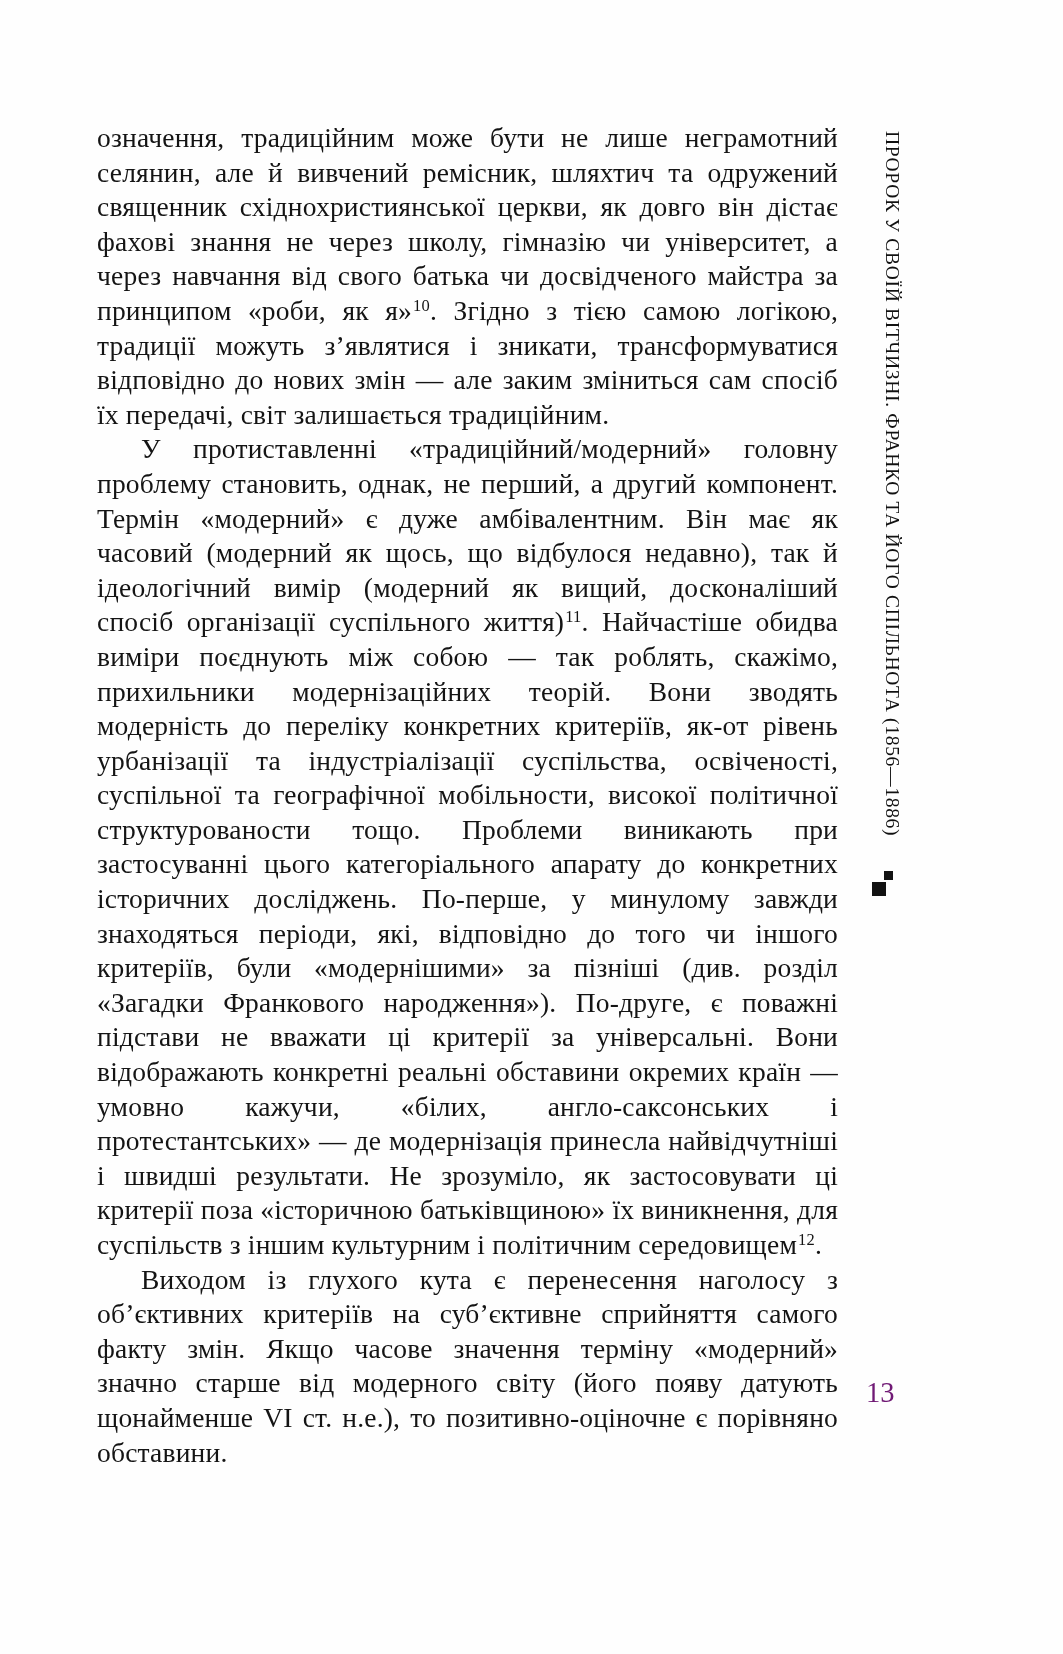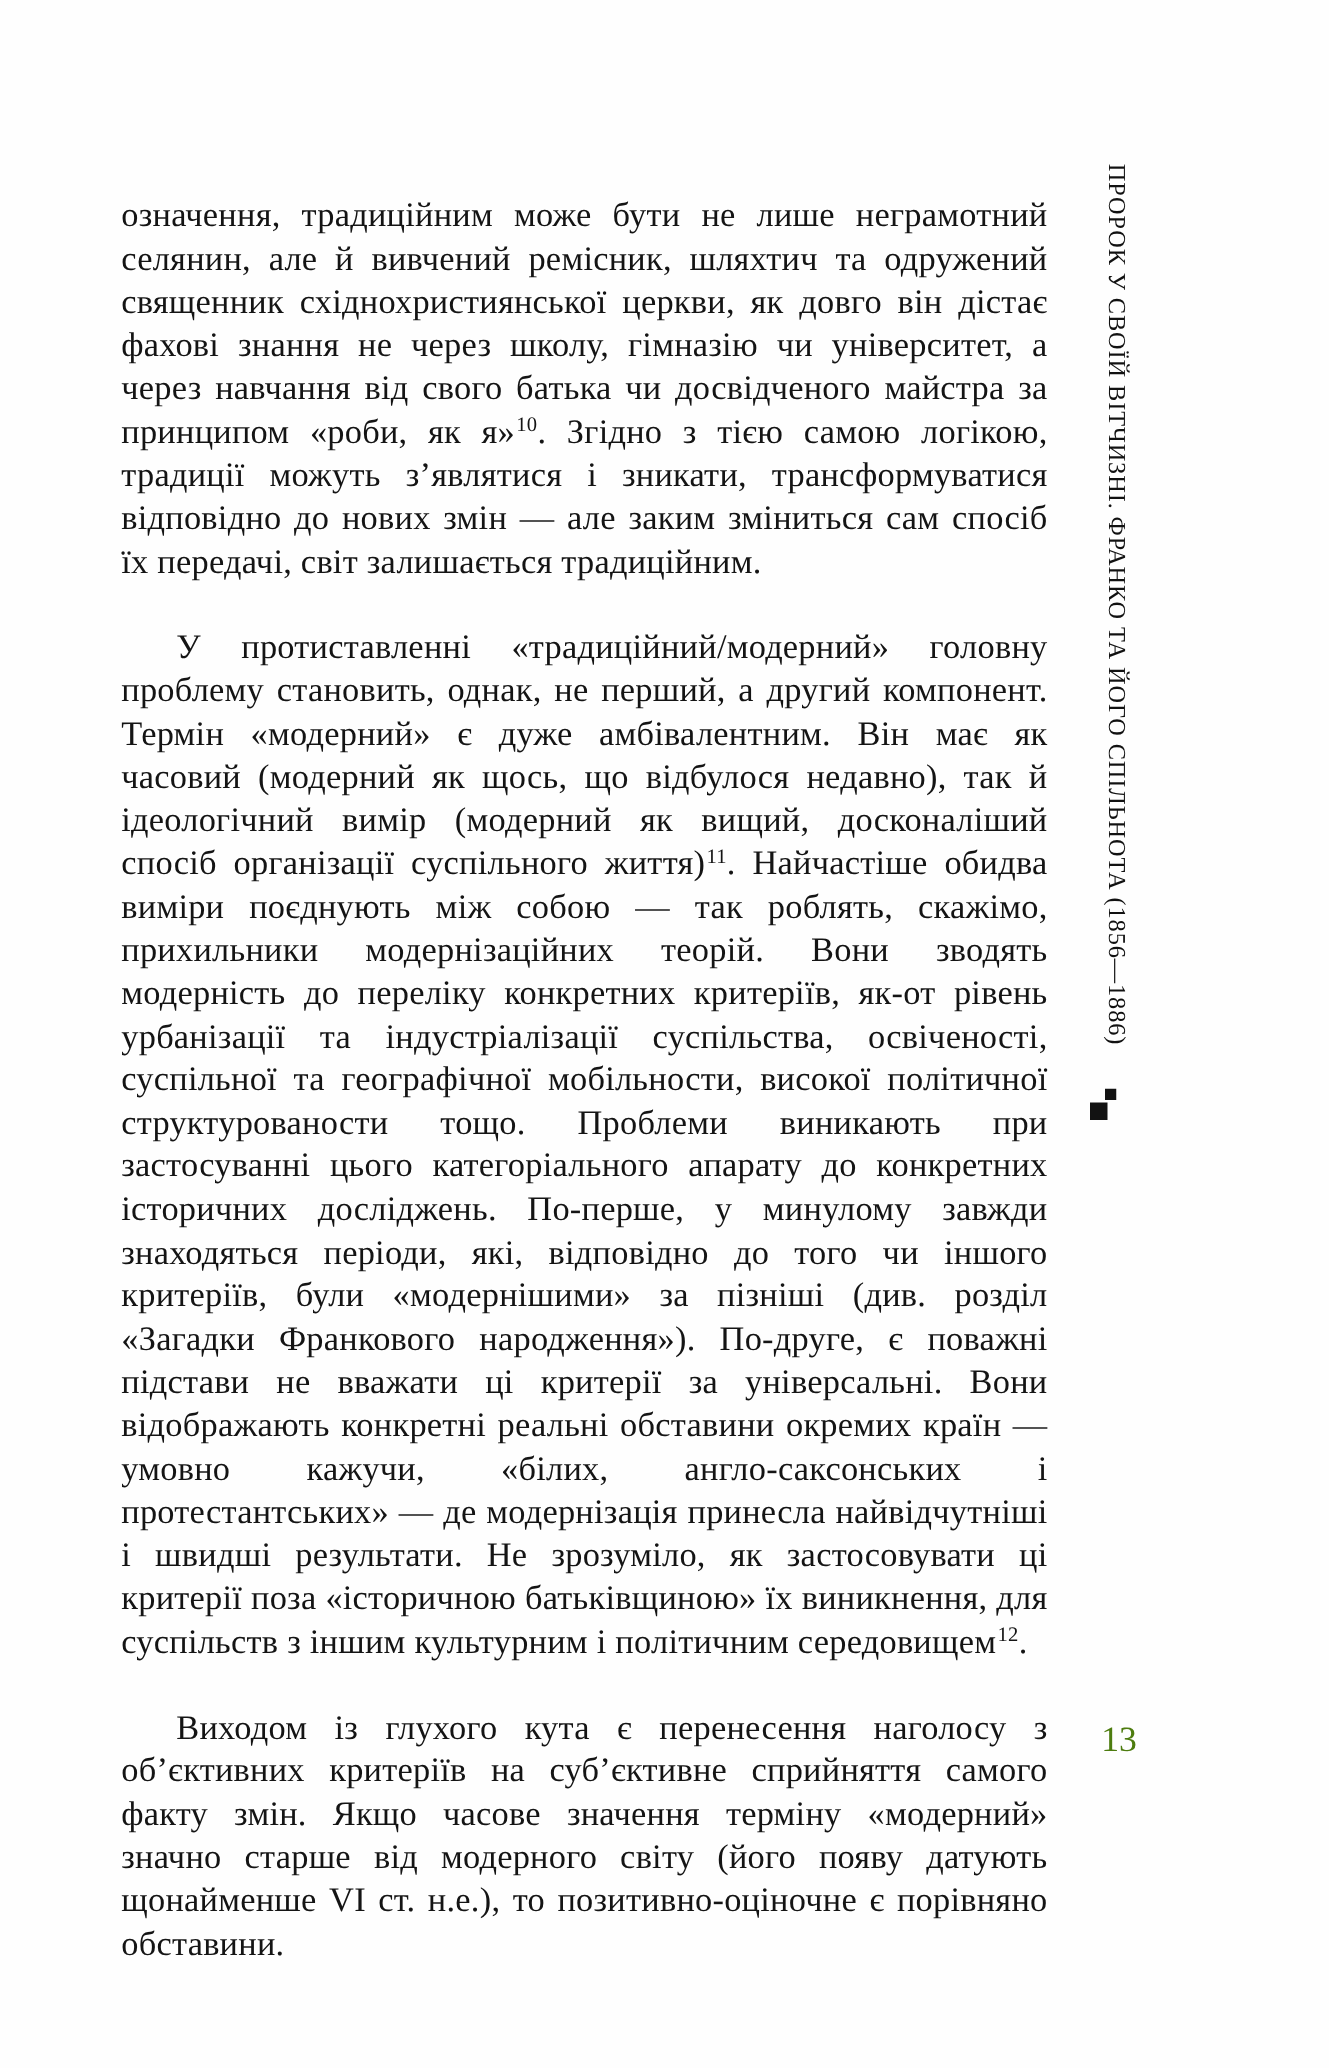--- a/index.html
+++ b/index.html
@@ -16,21 +16,21 @@
   .text-block {
     position:absolute;
     left:97px;
     top:121px;
     width:741px;
     font-size:27.5px;
     line-height:34.6px;
     text-align:justify;
     letter-spacing:0.2px;
   }
-  .para { text-indent:44px;margin-top:34px; }
+  .para { text-indent:44px; }
   .para.continues { text-indent:0; }
   sup.fn {
     font-size:0.6em;
     line-height:0;
     position:relative;
     top:-0.55em;
     vertical-align:baseline;
     margin-left:1px;
   }
   .margin-title {
@@ -49,22 +49,21 @@
     left:871px;
     top:870px;
     width:28px;
     height:32px;
   }
   .page-number {
     position:absolute;
     left:866px;
     top:1377px;
     font-size:28.5px;
-    color:#4d7c0f;
-    margin-left:15px;
+    color:#701a75;
   }
 </style>
 </head>
 <body>
 
 <div class="page">
 
   <main class="text-block">
 
     <p class="para continues"><span>означення, традиційним може бути не лише неграмотний селянин, але й вивчений ремісник, шляхтич та одружений священник східнохристиянської церкви, як довго він дістає фахові знання не через школу, гімназію чи університет, а через навчання від свого батька чи досвідченого майстра за принципом «роби, як я»</span><sup class="fn">10</sup><span>. Згідно з тією самою логікою, традиції можуть з’являтися і зникати, трансформуватися відповідно до нових змін — але заким зміниться сам спосіб їх передачі, світ залишається традиційним.</span></p>

